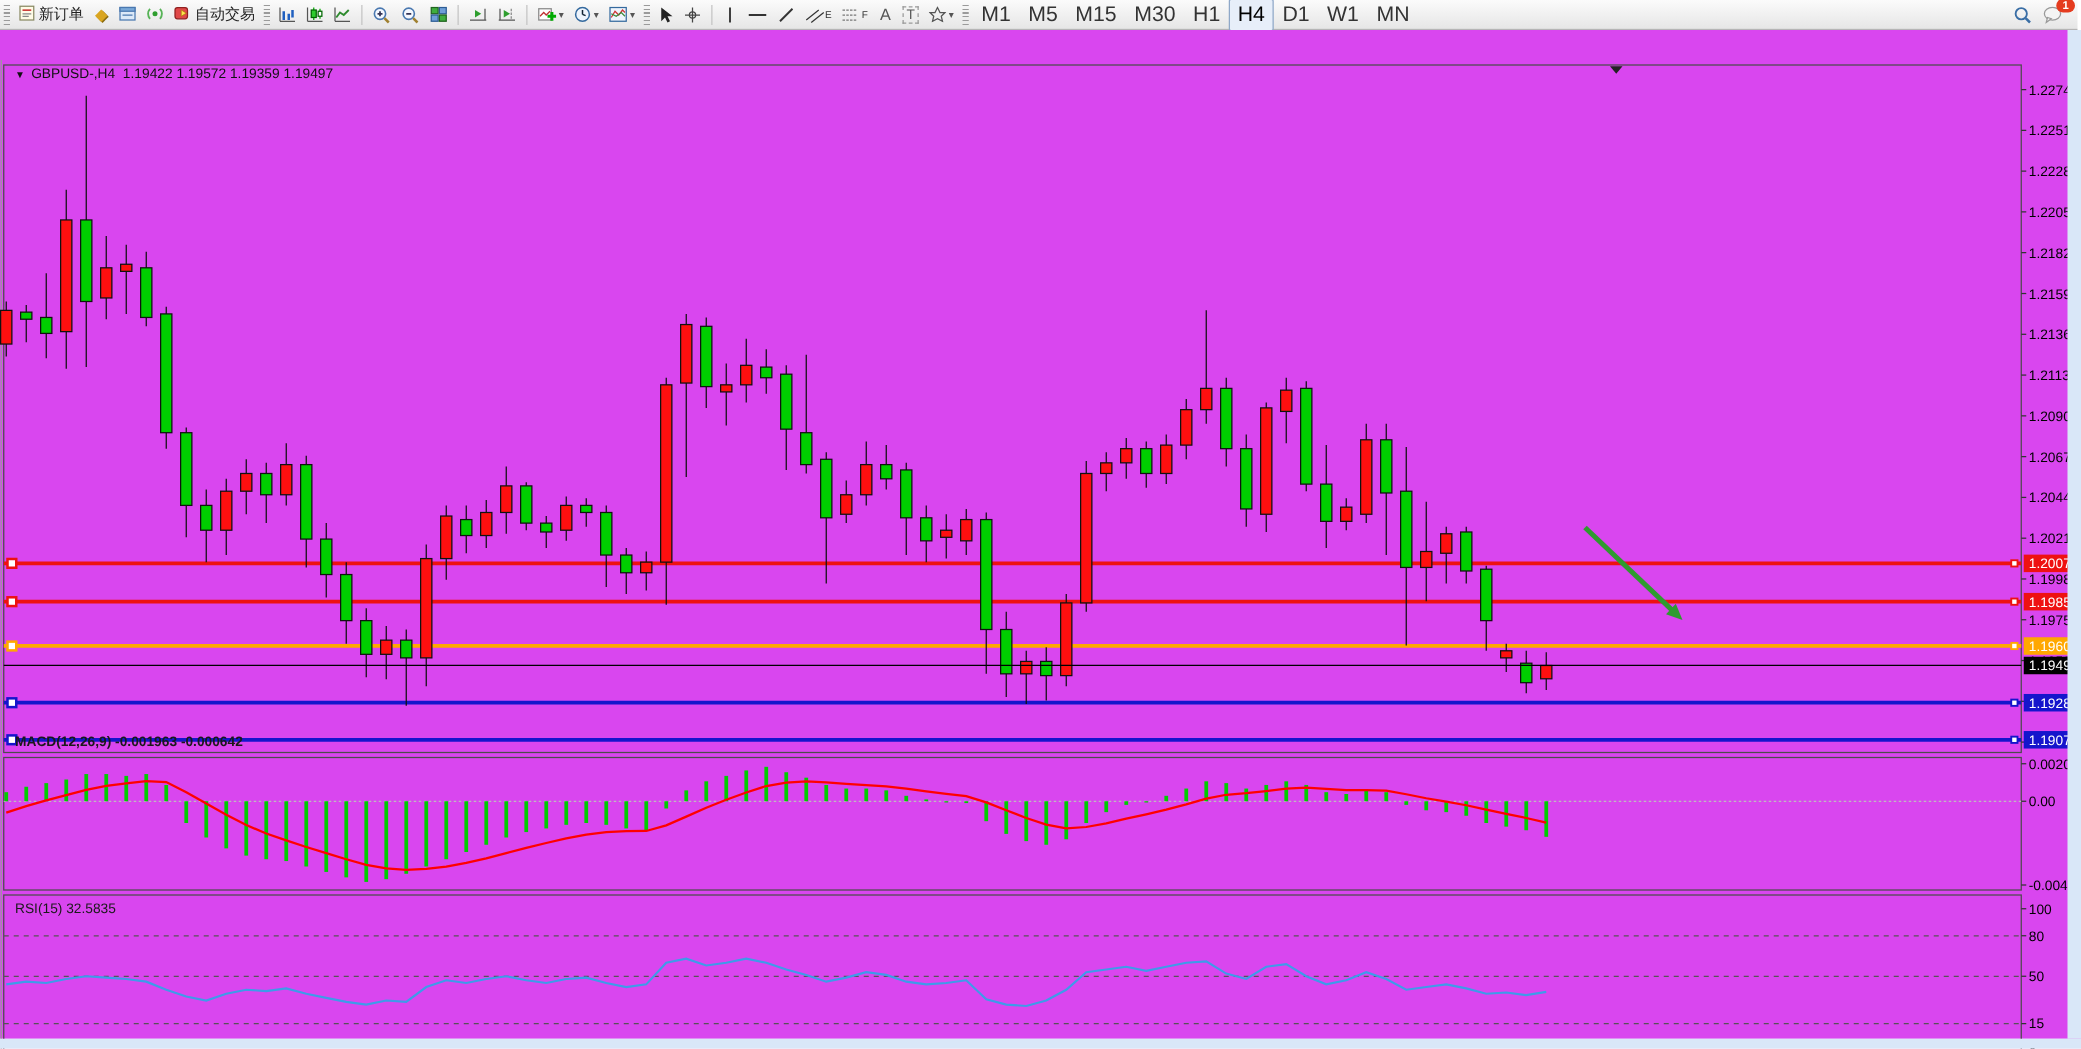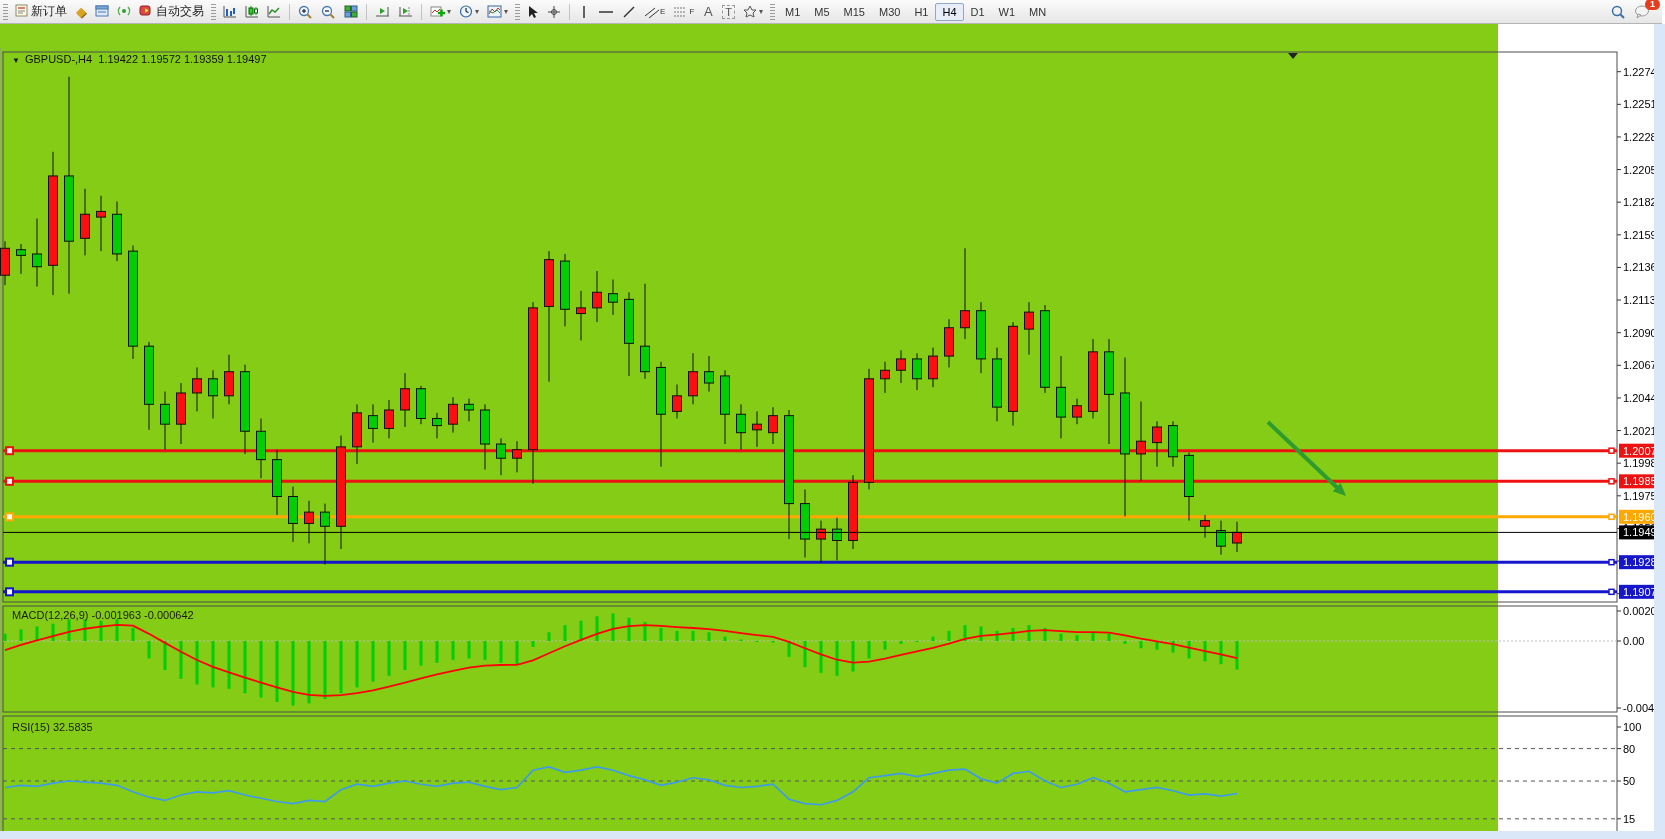--- a/index.html
+++ b/index.html
@@ -9,28 +9,28 @@
   #toolbar{position:absolute;left:0;top:0;width:1662px;height:23px;
     background:linear-gradient(#fbfbfb,#e6e6e6);border-bottom:1px solid #b5b5b5;
     display:flex;align-items:center;font-size:12px;color:#222;}
   .grip{width:5px;height:16px;margin:0 3px;
     background-image:repeating-linear-gradient(#9a9a9a 0 1px,transparent 1px 3px);
     background-size:1px 100%;background-repeat:repeat-x;background-position:1px 0;}
   .sep{width:1px;height:16px;background:#c3c3c3;margin:0 4px;}
   .tbtn{height:20px;min-width:20px;display:flex;align-items:center;justify-content:center;
     padding:0 3px;border:1px solid transparent;border-radius:2px;box-sizing:border-box;}
   .tlabel{margin-left:3px;white-space:nowrap;}
-  .tf{font-size:11px;color:#333;padding:2px 6px;border:1px solid transparent;border-radius:2px;}
+  .tf{font-size:17px;color:#333;padding:2px 6px;border:1px solid transparent;border-radius:2px;}
   .tf.active{background:#e7eef9;border-color:#8fa8c8;color:#000;}
   .dd{font-size:8px;color:#555;margin-left:2px;}
   .spacer{flex:1;}
   .badge{position:absolute;top:-4px;right:-7px;background:#e53c1f;color:#fff;border-radius:8px;
     font-size:9px;line-height:11px;min-width:11px;text-align:center;padding:0 2px;font-weight:bold;}
   
-  #chartwin{position:absolute;left:0;top:24px;width:1498px;height:807px;background:#84cc16;}
+  #chartwin{position:absolute;left:0;top:24px;width:1665px;height:807px;background:#d946ef;}
   #right-strip{position:absolute;right:0;top:24px;width:11px;height:807px;background:#d9e7f8;}
   #bottom-strip{position:absolute;left:0;top:831px;width:1665px;height:8px;background:#d9e7f8;}
   #chart-title{position:absolute;left:12px;top:29px;font-size:11px;color:#111;z-index:5;}
   #chart-title .tri{font-size:8px;margin-right:5px;}
   .panel-label{position:absolute;font-size:11px;color:#1a1a1a;z-index:5;}
   svg text{font-family:"Liberation Sans","DejaVu Sans",sans-serif;}
 </style>
 </head>
 <body>
 
@@ -270,21 +270,21 @@
         </svg>
       <span class="badge">1</span>
     </div>
   </div>
 
   <div id="chartwin">
     <div id="chart-title">
       <span class="tri">▼</span><b style="font-weight:normal;">GBPUSD-,H4</b>&nbsp;&nbsp;<span>1.19422 1.19572 1.19359 1.19497</span>
     </div>
 
-    <div class="panel-label" style="left:12px;top:585px;">
+    <div class="panel-label" style="left:12px;top:564px;font-weight:bold;">
       <span>MACD(12,26,9)</span> <span>-0.001963</span> <span>-0.000642</span>
     </div>
     <div class="panel-label" style="left:12px;top:697px;">
       <span>RSI(15)</span> <span>32.5835</span>
     </div>
 
     <svg id="chart-svg" width="1665" height="815" viewBox="0 24 1665 815" style="position:absolute;left:0;top:24px;">
         <rect x="3" y="28" width="1614" height="550" fill="none" stroke="#4c4c4c"></rect>
         <rect x="3" y="582" width="1614" height="106" fill="none" stroke="#4c4c4c"></rect>
         <rect x="3" y="692" width="1614" height="126" fill="none" stroke="#4c4c4c"></rect>

